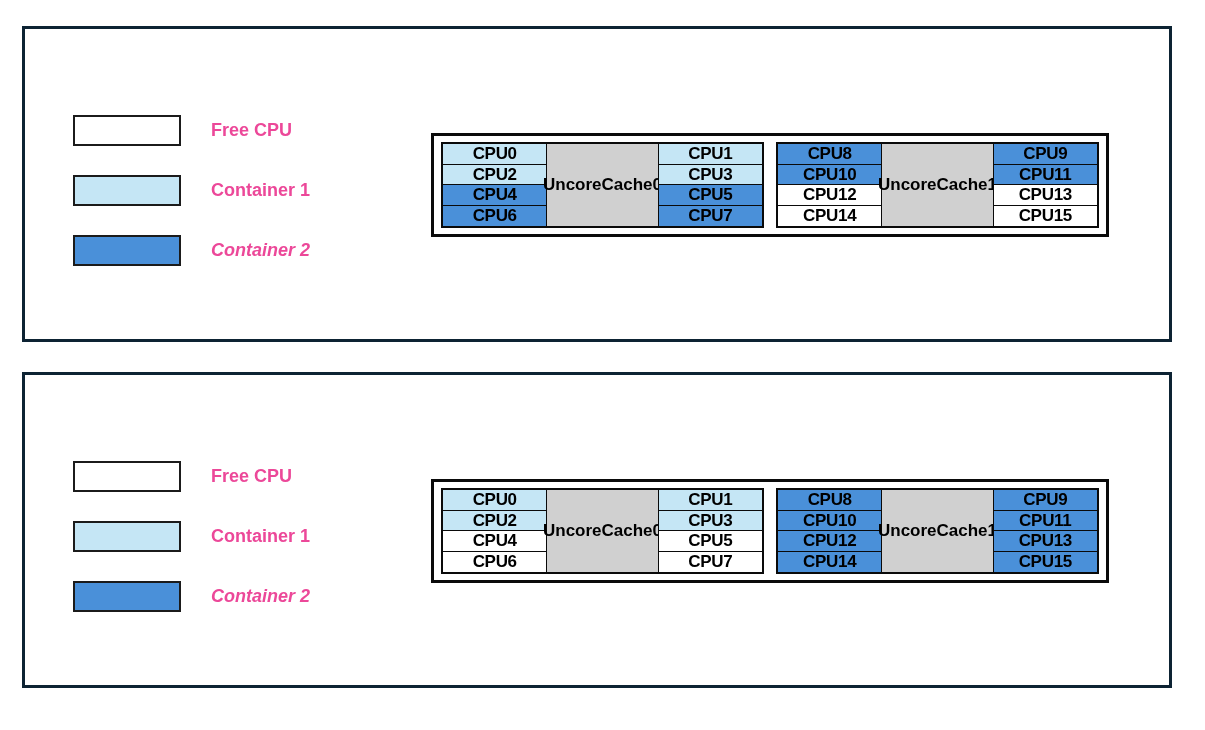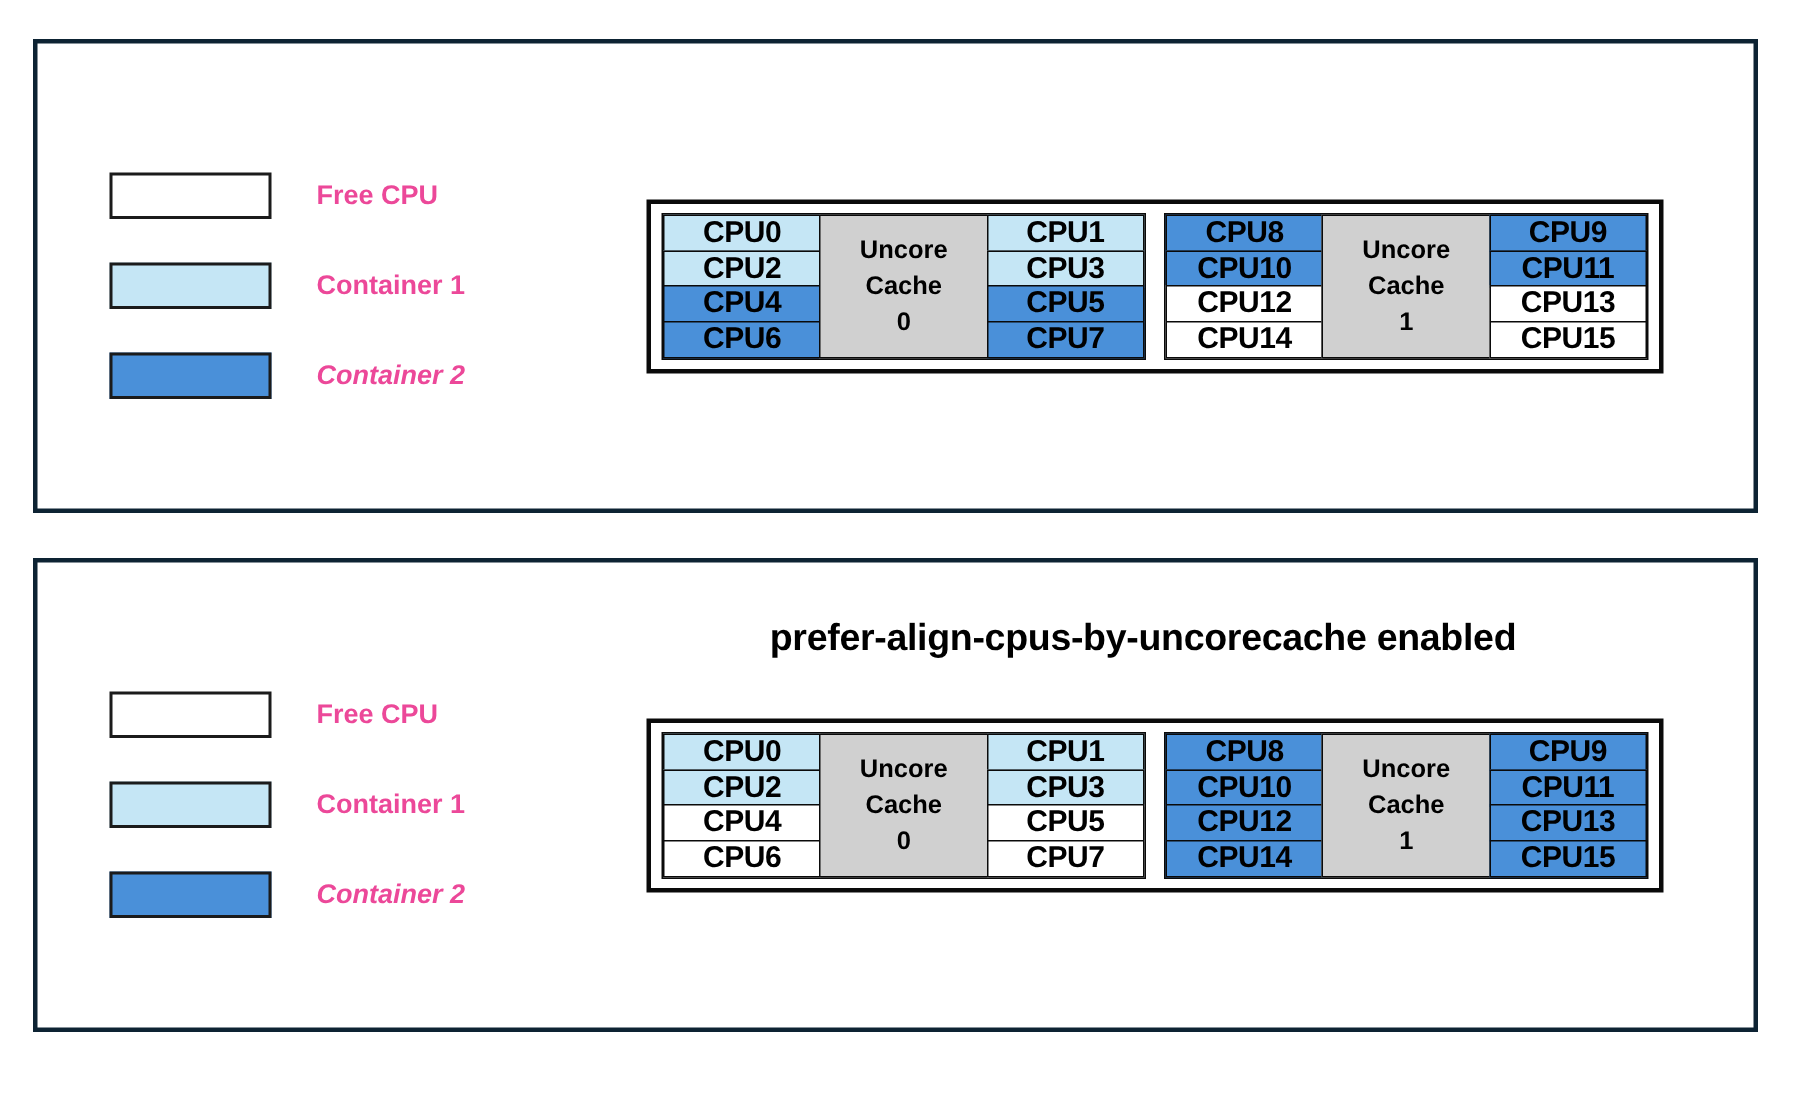--- a/index.html
+++ b/index.html
@@ -95,35 +95,35 @@
     min-width: 0;
   }
   .cpu-cell {
     flex: 1 1 0;
     border: 1.5px solid #0a0a0a;
     box-sizing: border-box;
     margin: -0.75px;
     display: flex;
     align-items: center;
     justify-content: center;
-    font-size: 20px;
+    font-size: 17px;
     font-weight: bold;
     letter-spacing: -0.3px;
     color: #000;
     height: 28px;
   }
   .cache-cell {
     flex: 1.08 1 0;
     min-width: 0;
     background: #d0d0d0;
     border: 1.5px solid #0a0a0a;
     box-sizing: border-box;
     margin: -0.75px;
     display: flex;
-    flex-direction: column;
+    flex-direction: row;
     align-items: center;
     justify-content: center;
     font-size: 17px;
     font-weight: bold;
     line-height: 1.42;
     color: #000;
     text-align: center;
   }
 </style>
 </head>
@@ -180,21 +180,20 @@
           <div class="cpu-cell" style="background: rgb(74, 144, 217);">CPU9</div>
           <div class="cpu-cell" style="background: rgb(74, 144, 217);">CPU11</div>
           <div class="cpu-cell" style="background: rgb(255, 255, 255);">CPU13</div>
           <div class="cpu-cell" style="background: rgb(255, 255, 255);">CPU15</div>
         </div>
       </div>
     </div>
 </div>
 
 <div class="panel" id="panel-1">
-  <div class="panel-title">prefer-align-cpus-by-uncorecache enabled</div>
   <div class="legend">
       <div class="legend-row">
         <div class="legend-swatch" style="background: rgb(255, 255, 255);"></div>
         <div class="legend-label">Free CPU</div>
       </div>
       <div class="legend-row">
         <div class="legend-swatch" style="background: rgb(197, 230, 245);"></div>
         <div class="legend-label">Container 1</div>
       </div>
       <div class="legend-row">

